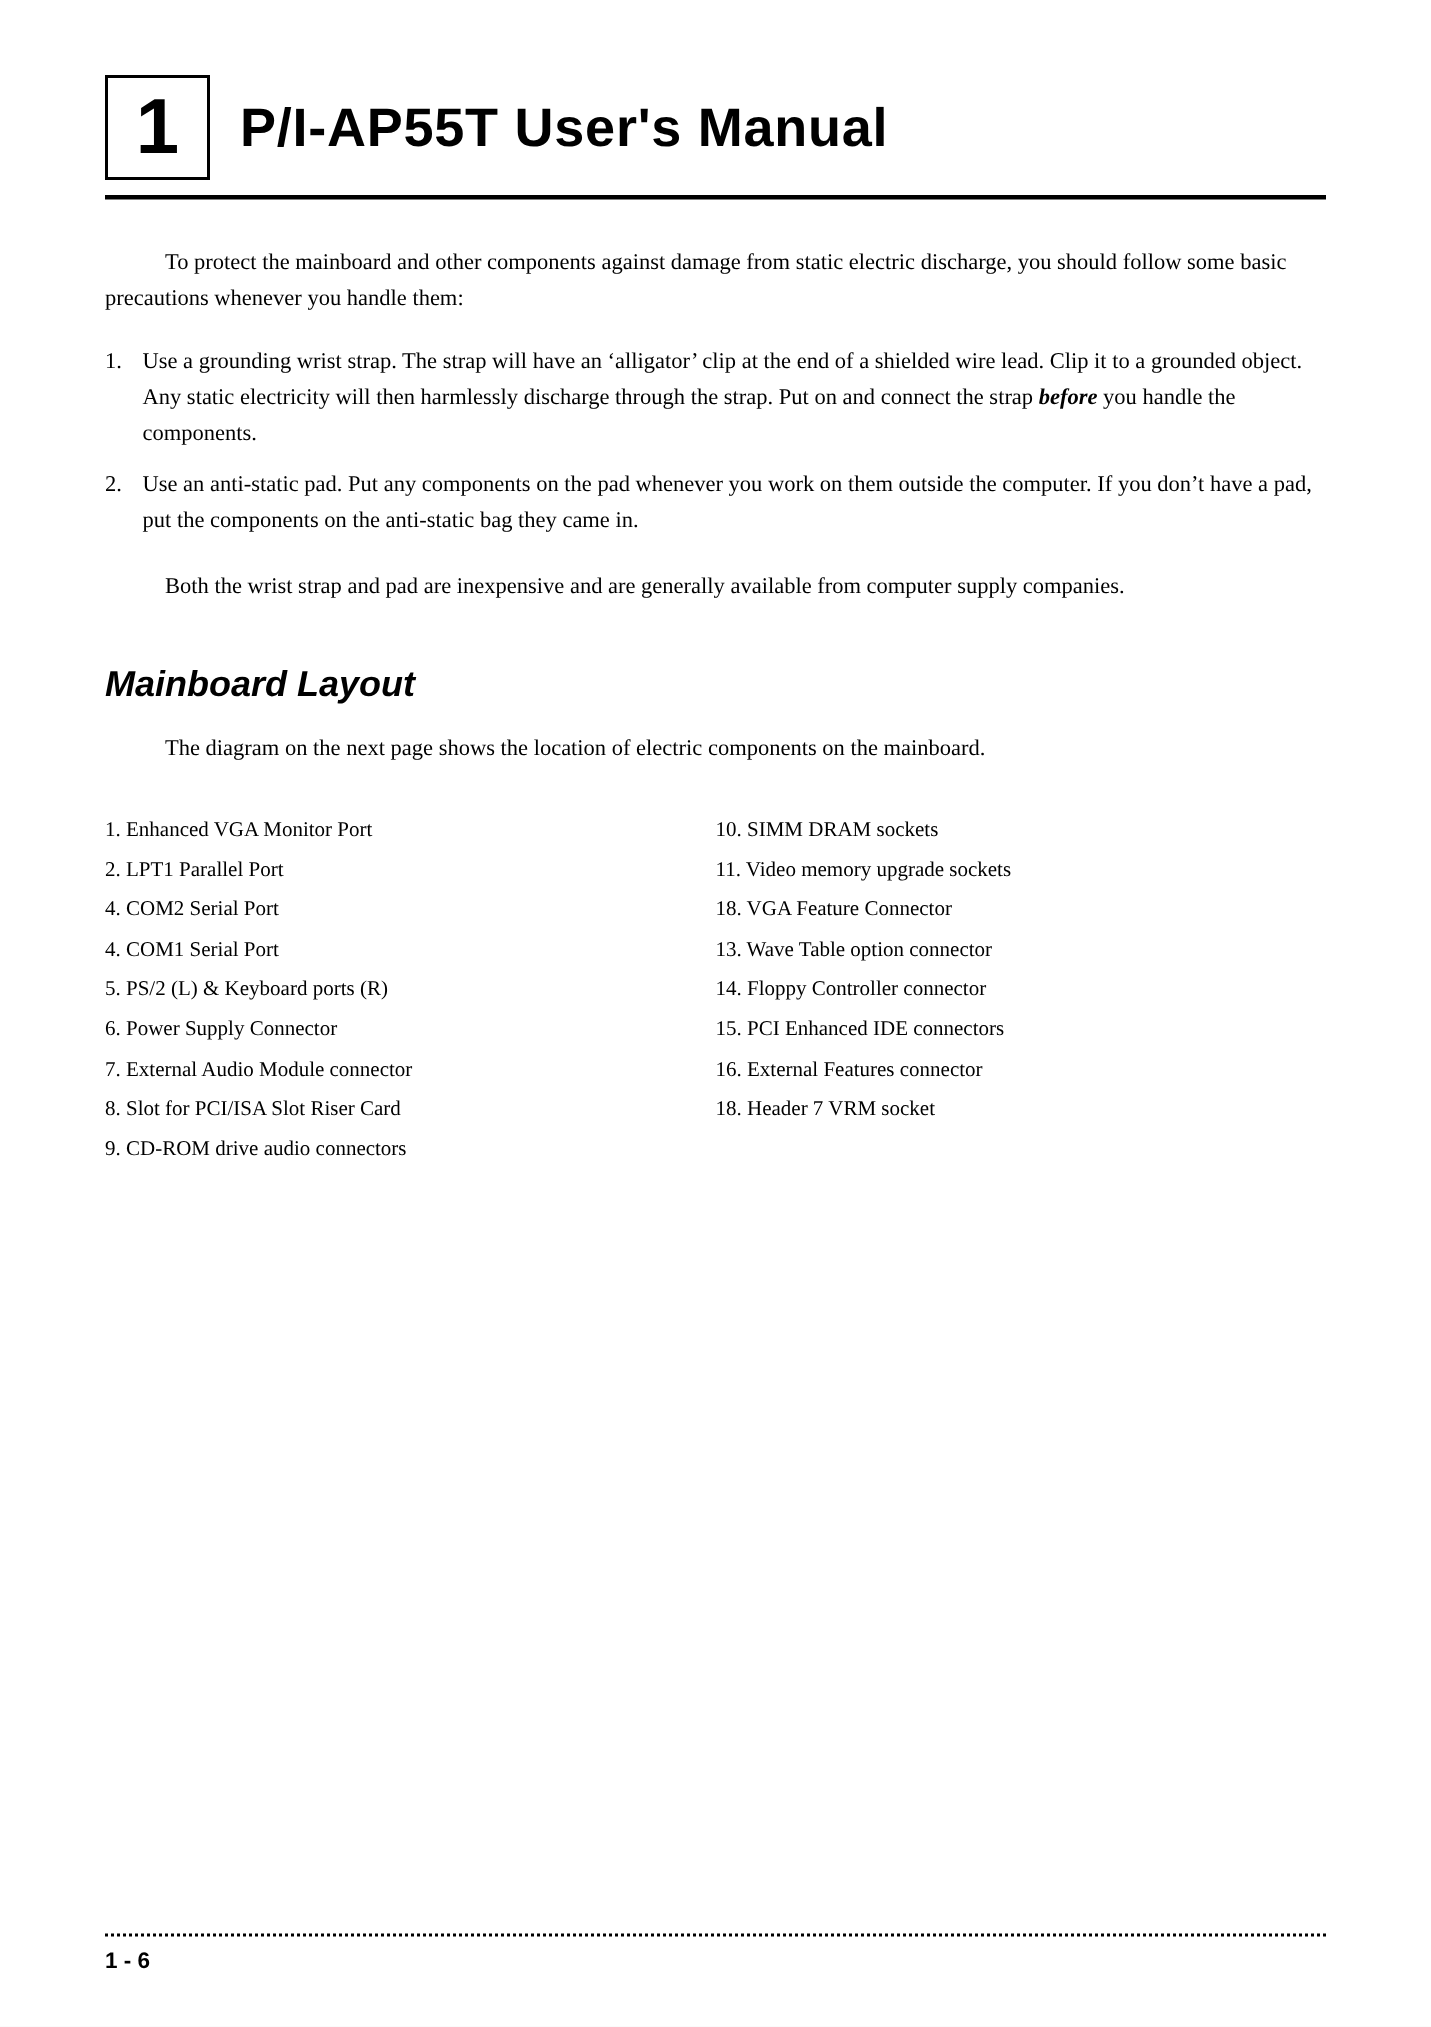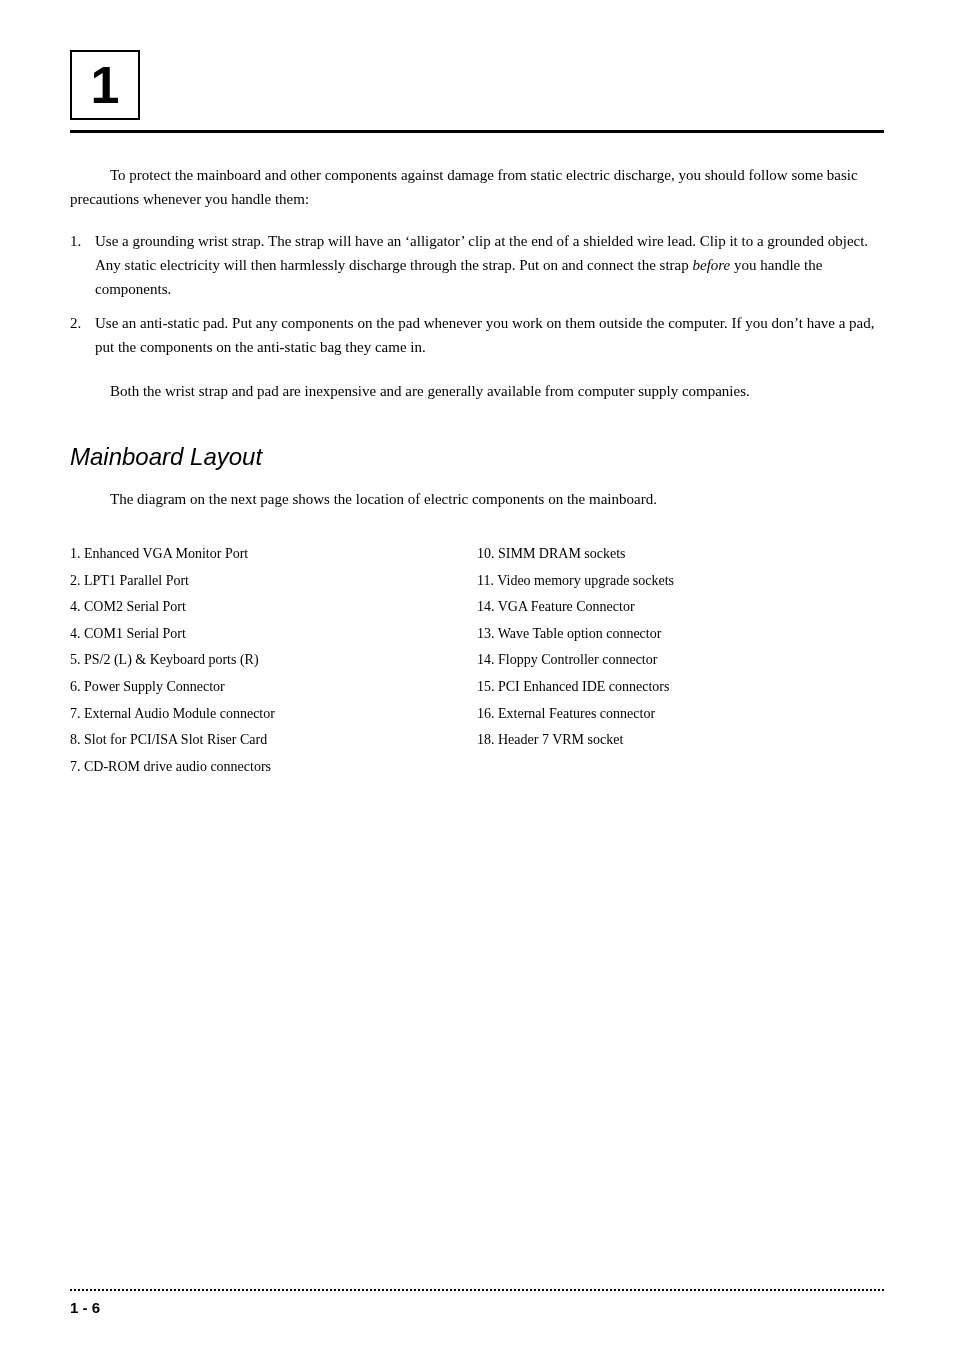--- a/index.html
+++ b/index.html
@@ -73,33 +73,34 @@
       min-width: 25px;
       font-size: 15px;
     }
 
     .list-content {
       flex: 1;
     }
 
     .list-content em {
       font-style: italic;
+      font-weight: bold;
     }
 
     .both-text {
       font-size: 15px;
       line-height: 1.6;
       text-indent: 40px;
       margin-bottom: 40px;
     }
 
     
     .section-heading {
       font-size: 24px;
-      font-weight: normal;
+      font-weight: bold;
       font-family: Arial, sans-serif;
       font-style: italic;
       margin-bottom: 16px;
     }
 
     .section-intro {
       font-size: 15px;
       line-height: 1.6;
       text-indent: 40px;
       margin-bottom: 30px;
@@ -144,20 +145,21 @@
       text-align: center;
     }
   </style>
 </head>
 <body>
 
 <div class="page">
 
   <div class="header">
     <div class="chapter-box">1</div>
+    <div class="title">P/I-AP55T User's Manual</div>
   </div>
 
   <p class="intro-text">To protect the mainboard and other components against damage from static electric discharge, you should follow some basic precautions whenever you handle them:</p>
 
   <div class="list-section">
     <div class="list-item">
       <span class="list-number">1.</span>
       <span class="list-content">Use a grounding wrist strap. The strap will have an ‘alligator’ clip at the end of a shielded wire lead. Clip it to a grounded object. Any static electricity will then harmlessly discharge through the strap. Put on and connect the strap <em>before</em> you handle the components.</span>
     </div>
     <div class="list-item">
@@ -175,27 +177,27 @@
 
     <div>
       <div class="component-item">1. Enhanced VGA Monitor Port</div>
       <div class="component-item">2. LPT1 Parallel Port</div>
       <div class="component-item">4. COM2 Serial Port</div>
       <div class="component-item">4. COM1 Serial Port</div>
       <div class="component-item">5. PS/2 (L) &amp; Keyboard ports (R)</div>
       <div class="component-item">6. Power Supply Connector</div>
       <div class="component-item">7. External Audio Module connector</div>
       <div class="component-item">8. Slot for PCI/ISA Slot Riser Card</div>
-      <div class="component-item">7. CD-ROM drive audio connectors</div>
+      <div class="component-item">9. CD-ROM drive audio connectors</div>
     </div>
 
     <div>
       <div class="component-item">10. SIMM DRAM sockets</div>
       <div class="component-item">11. Video memory upgrade sockets</div>
-      <div class="component-item">14. VGA Feature Connector</div>
+      <div class="component-item">18. VGA Feature Connector</div>
       <div class="component-item">13. Wave Table option connector</div>
       <div class="component-item">14. Floppy Controller connector</div>
       <div class="component-item">15. PCI Enhanced IDE connectors</div>
       <div class="component-item">16. External Features connector</div>
       <div class="component-item">18. Header 7 VRM socket</div>
     </div>
   </div>
 
   <div class="footer-dots">
     <div class="dots-line"></div>

